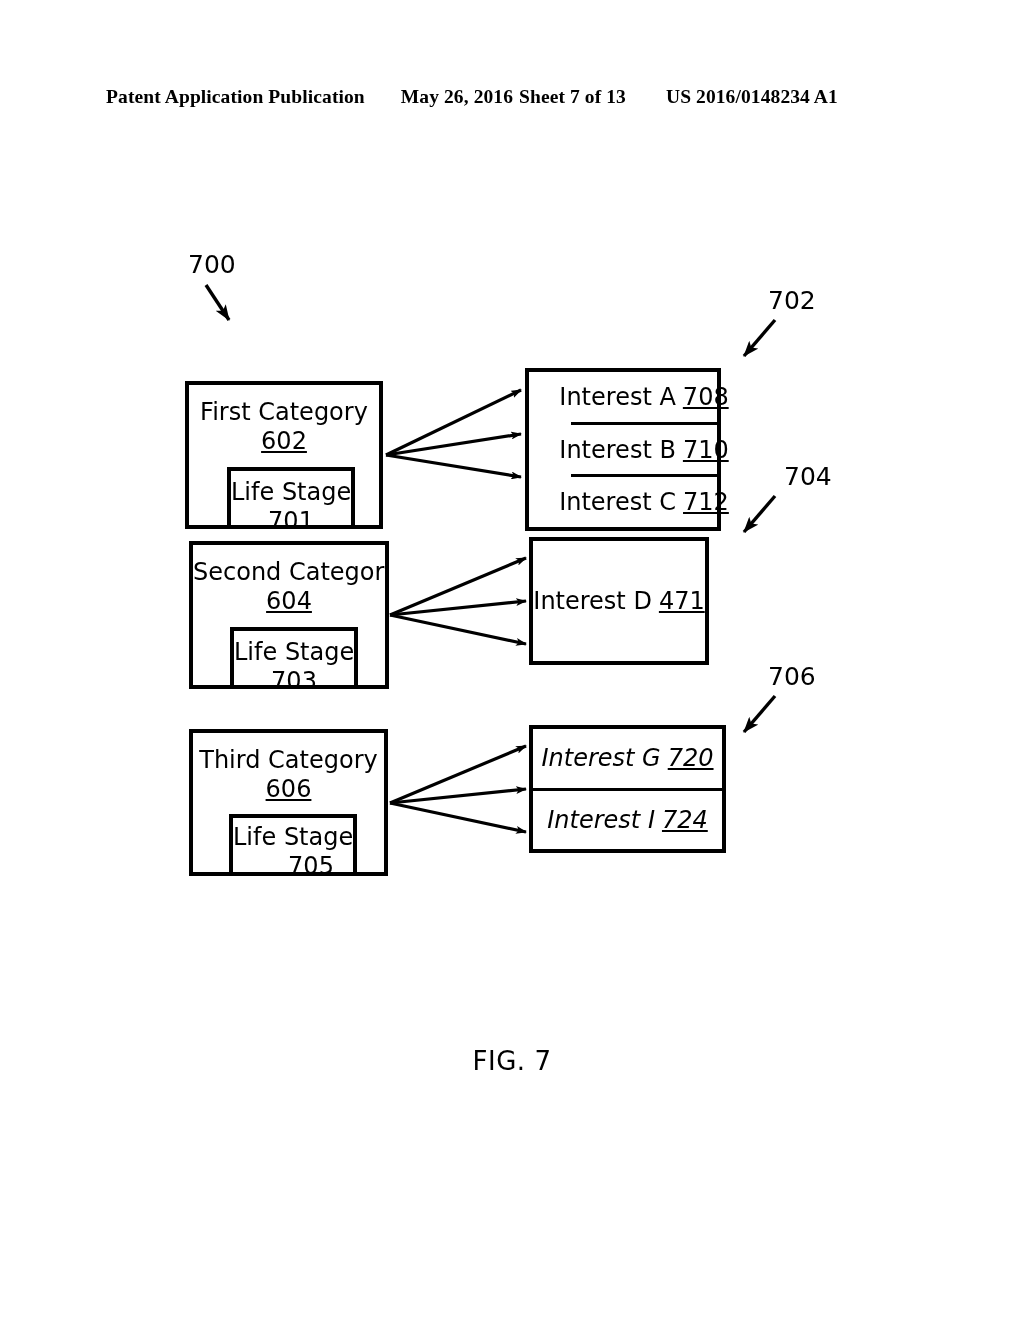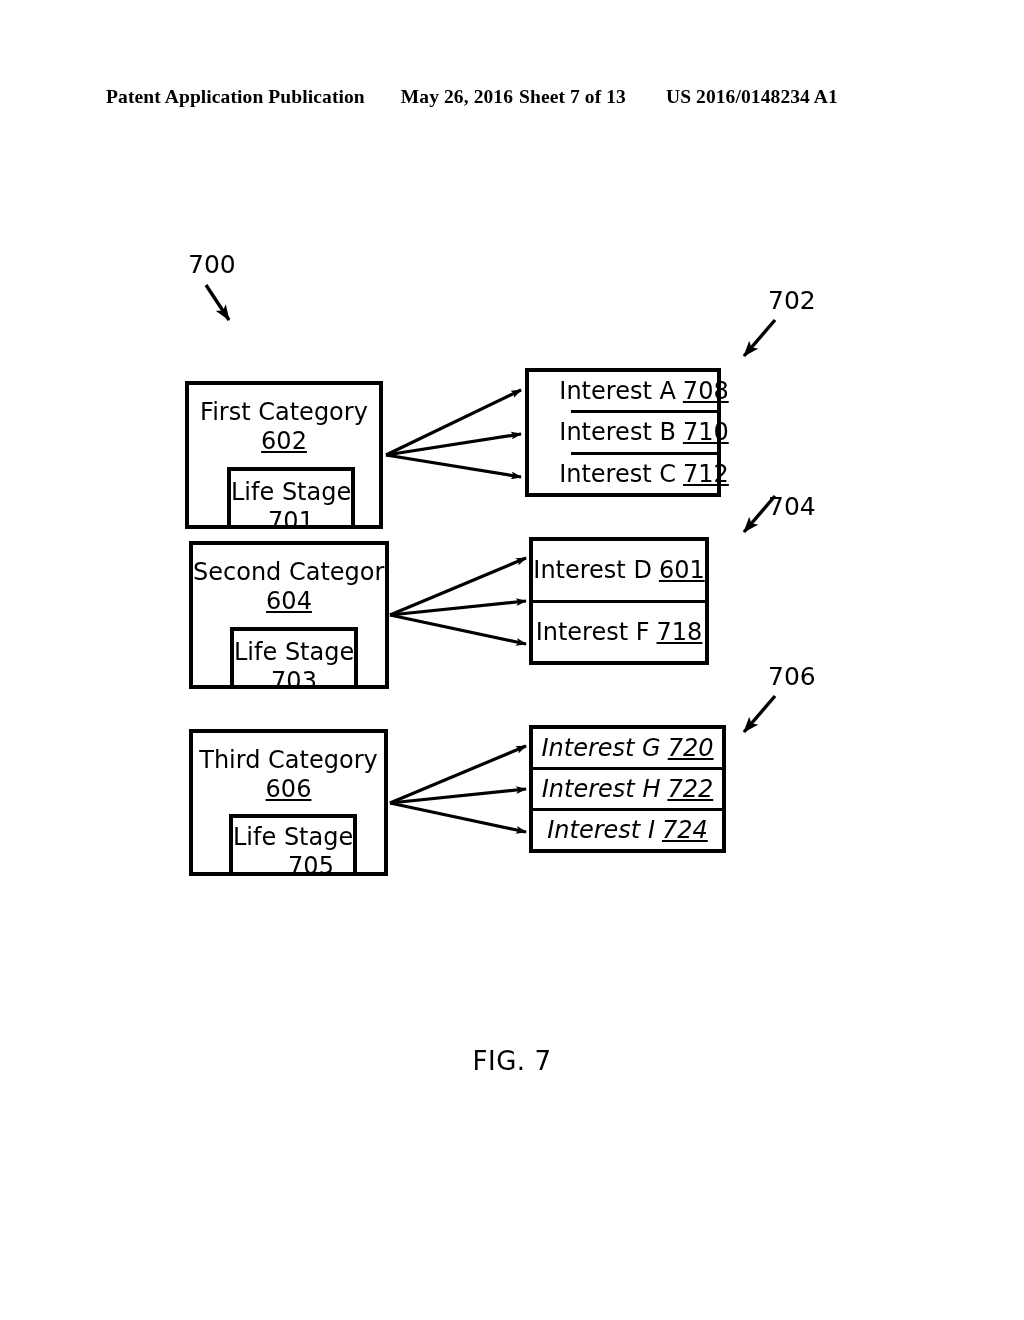--- a/index.html
+++ b/index.html
@@ -213,21 +213,21 @@
 
       <line x1="206" y1="285" x2="229" y2="320" stroke="#000" stroke-width="3.4" marker-end="url(#arrowhead-big)"></line>
 
       <line x1="775" y1="320" x2="744" y2="356" stroke="#000" stroke-width="3.4" marker-end="url(#arrowhead-big)"></line>
       <line x1="775" y1="496" x2="744" y2="532" stroke="#000" stroke-width="3.4" marker-end="url(#arrowhead-big)"></line>
       <line x1="775" y1="696" x2="744" y2="732" stroke="#000" stroke-width="3.4" marker-end="url(#arrowhead-big)"></line>
     </svg>
 
     <div class="ref-num" style="left:188px; top:252px;">700</div>
     <div class="ref-num" style="left:768px; top:288px;">702</div>
-    <div class="ref-num" style="left:768px; top:464px;margin-top:30px;">704</div>
+    <div class="ref-num" style="left:784px; top:464px;">704</div>
     <div class="ref-num" style="left:768px; top:664px;">706</div>
 
     <div class="category-box" style="left:185px; top:381px; width:198px; height:148px;">
       <div class="category-title" style="top:13px;">First Category</div>
       <div class="category-num" style="top:42px;"><span>602</span></div>
       <div class="lifestage-box" style="left:38px; top:82px; width:128px; height:70px;">
         <div class="lifestage-title" style="top:7px;">Life Stage</div>
         <div class="lifestage-num" style="top:36px;"><span>701</span></div>
       </div>
     </div>
@@ -243,56 +243,48 @@
 
     <div class="category-box" style="left:189px; top:729px; width:199px; height:147px;">
       <div class="category-title" style="top:13px;">Third Category</div>
       <div class="category-num" style="top:42px;"><span>606</span></div>
       <div class="lifestage-box closed" style="left:36px; top:81px; width:128px; height:66px;">
         <div class="lifestage-title" style="top:5px;">Life Stage</div>
         <div class="lifestage-num" style="top:34px;padding-left:18px;"><span>705</span></div>
       </div>
     </div>
 
-    <div class="interest-group" style="left:525px; top:368px; width:196px; height:129px;padding-left:42px;">
+    <div class="interest-group" style="left:525px; top:368px; width:196px; height:163px;padding-left:42px;">
       <div class="interest-row">
         <span class="label">Interest A</span>
         <span class="num">708</span>
       </div>
       <div class="interest-row">
         <span class="label">Interest B</span>
         <span class="num">710</span>
       </div>
       <div class="interest-row">
         <span class="label">Interest C</span>
         <span class="num">712</span>
       </div>
     </div>
 
     <div class="interest-group" style="left:529px; top:537px; width:180px; height:128px;">
       <div class="interest-row">
         <span class="label">Interest D</span>
-        <span class="num">601</span>
-      </div>
-      <div class="interest-row">
-        <span class="label">Interest F</span>
-        <span class="num">718</span>
+        <span class="num">471</span>
       </div>
     </div>
 
     <div class="interest-group" style="left:529px; top:725px; width:197px; height:128px;font-style:italic;">
       <div class="interest-row">
         <span class="label">Interest G</span>
         <span class="num">720</span>
       </div>
       <div class="interest-row">
-        <span class="label">Interest H</span>
-        <span class="num">722</span>
-      </div>
-      <div class="interest-row">
         <span class="label">Interest I</span>
         <span class="num">724</span>
       </div>
     </div>
 
   </div>
 
   <div id="fig-caption">FIG. 7</div>
 
 </div>

